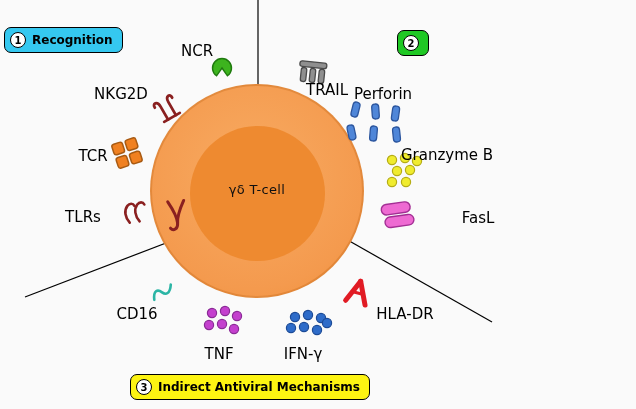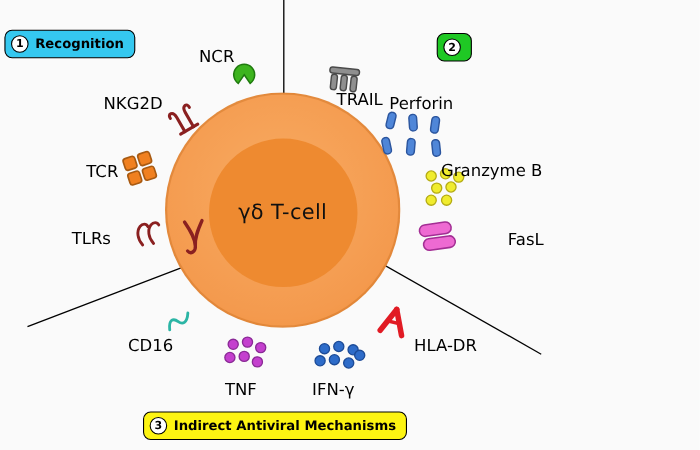--- a/index.html
+++ b/index.html
@@ -12,21 +12,21 @@
   #divider-lines { position:absolute; left:0; top:0; z-index:1; }
   #divider-lines line { stroke:#000; stroke-width:1.2; }
 
   
   #cell-outer { position:absolute; left:150px; top:84px; width:214px; height:214px; border-radius:50%;
     background: radial-gradient(circle at 48% 42%, #f8ab62 0%, var(--cell_outer,#f49a4e) 70%, #ef8e38 100%);
     border:2px solid rgba(196,104,24,0.35); z-index:2; }
   #cell-inner { position:absolute; left:190px; top:126px; width:135px; height:135px; border-radius:50%;
     background: var(--cell_inner,#ee8a30); z-index:2; }
   #cell-label { position:absolute; left:257px; top:182px; transform:translateX(-50%); z-index:3;
-    font-size:19px; color:#101010; letter-spacing:0.3px; white-space:nowrap; }
+    font-size:13px; color:#101010; letter-spacing:0.3px; white-space:nowrap; }
 
   
   .legend-box { position:absolute; z-index:4; display:flex; align-items:center; gap:6px;
     padding:4px 9px 4px 5px; border:1.6px solid #000; border-radius:7px;
     font-size:12px; font-weight:600; color:#000; white-space:nowrap; }
   .legend-recognition { background: var(--legend_recognition,#35c8f0); }
   .legend-direct     { background: var(--legend_direct,#1fc824); }
   .legend-indirect   { background: var(--legend_indirect,#fdf412); }
   .num-circle { width:16px; height:16px; flex:0 0 16px; border-radius:50%; background:#fff; border:1.2px solid #000;
     display:flex; align-items:center; justify-content:center; font-size:10px; font-weight:bold; }

